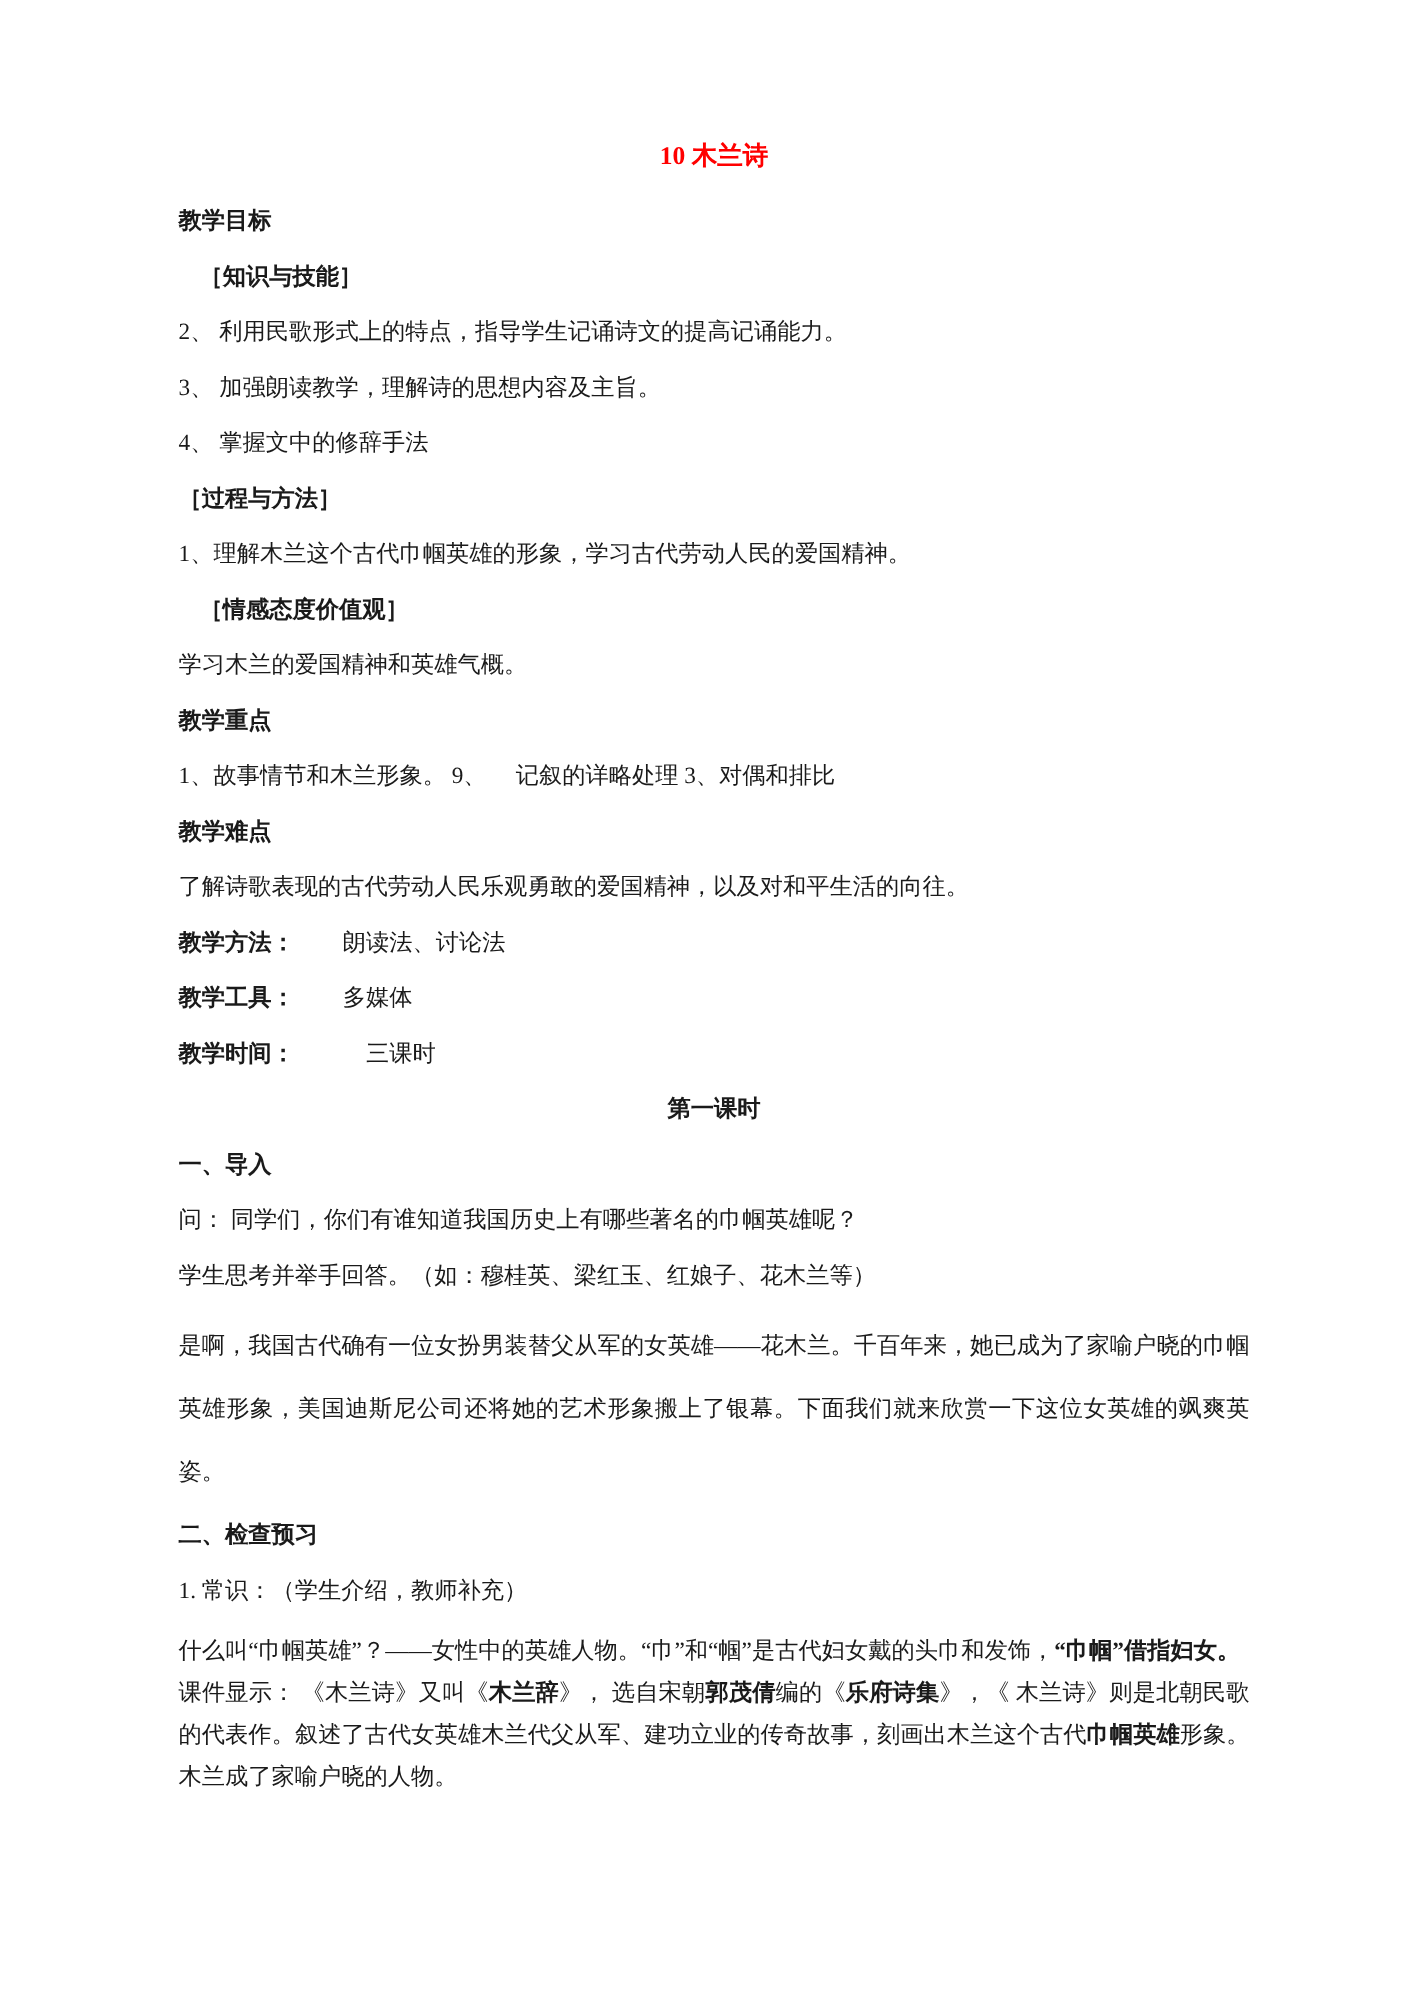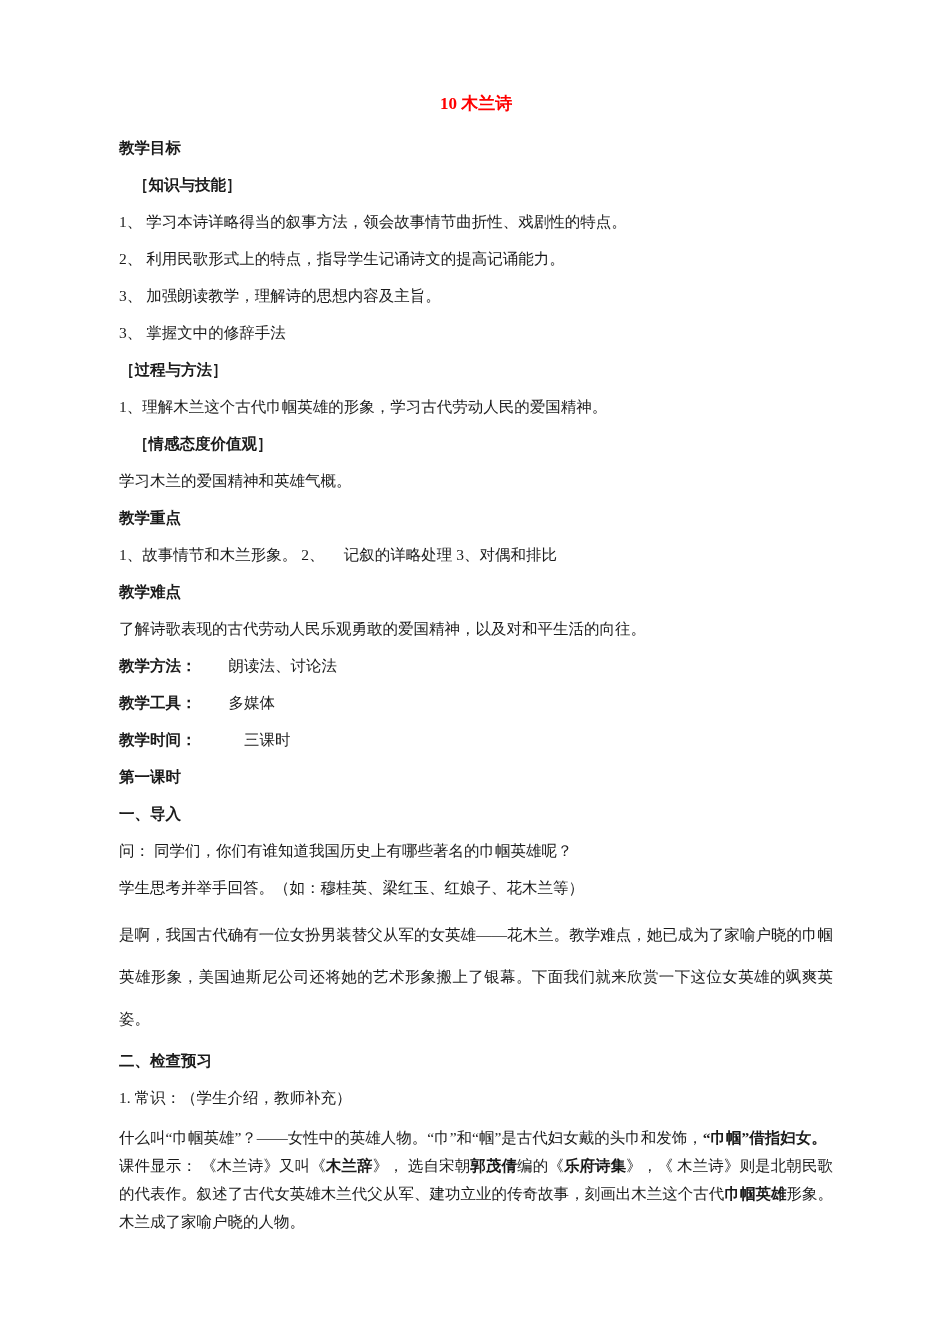--- a/index.html
+++ b/index.html
@@ -26,21 +26,21 @@
     font-weight: bold;
     margin: 0 0 22px 0;
   }
   p {
     margin: 0 0 15px 0;
     line-height: 22px;
     text-align: justify;
   }
   .b { font-weight: bold; }
   .ind1 { padding-left: 14px; }
-  .center { text-align: left; }
+  .center { text-align: center; font-family: Liberation Mono, monospace; }
   .loose {
     line-height: 42px;
     margin-bottom: 10px;
   }
   .tight {
     line-height: 28px;
     margin-bottom: 0;
   }
   .label { font-weight: bold; }
   .value { font-weight: normal; padding-left: 32px; }
@@ -49,53 +49,52 @@
 <body>
 
 <div class="page">
 
   <h1 class="doc-title">10 木兰诗</h1>
 
   <p class="b">教学目标</p>
 
   <p class="b ind1">［知识与技能］</p>
 
-  <p>1、 学习本诗详略得当的叙事方法，领会故事情节曲折性、戏剧性的特点。</p>
   <p>2、 利用民歌形式上的特点，指导学生记诵诗文的提高记诵能力。</p>
   <p>3、 加强朗读教学，理解诗的思想内容及主旨。</p>
-  <p>3、 掌握文中的修辞手法</p>
+  <p>4、 掌握文中的修辞手法</p>
 
   <p class="b">［过程与方法］</p>
 
   <p>1、理解木兰这个古代巾帼英雄的形象，学习古代劳动人民的爱国精神。</p>
 
   <p class="b ind1">［情感态度价值观］</p>
 
   <p>学习木兰的爱国精神和英雄气概。</p>
 
   <p class="b">教学重点</p>
-  <p>1、故事情节和木兰形象。 2、　 记叙的详略处理 3、对偶和排比</p>
+  <p>1、故事情节和木兰形象。 9、　 记叙的详略处理 3、对偶和排比</p>
 
   <p class="b">教学难点</p>
   <p>了解诗歌表现的古代劳动人民乐观勇敢的爱国精神，以及对和平生活的向往。</p>
 
   <p><span class="label">教学方法：</span><span class="value">朗读法、讨论法</span></p>
 
   <p><span class="label">教学工具：</span><span class="value">多媒体</span></p>
 
   <p><span class="label">教学时间：</span><span class="value">　三课时</span></p>
 
   <p class="b center">第一课时</p>
 
   <p class="b">一、导入</p>
 
   <p>问： 同学们，你们有谁知道我国历史上有哪些著名的巾帼英雄呢？</p>
   <p>学生思考并举手回答。（如：穆桂英、梁红玉、红娘子、花木兰等）</p>
 
-  <p class="loose">是啊，我国古代确有一位女扮男装替父从军的女英雄——花木兰。教学难点，她已成为了家喻户晓的巾帼英雄形象，美国迪斯尼公司还将她的艺术形象搬上了银幕。下面我们就来欣赏一下这位女英雄的飒爽英姿。</p>
+  <p class="loose">是啊，我国古代确有一位女扮男装替父从军的女英雄——花木兰。千百年来，她已成为了家喻户晓的巾帼英雄形象，美国迪斯尼公司还将她的艺术形象搬上了银幕。下面我们就来欣赏一下这位女英雄的飒爽英姿。</p>
 
   <p class="b">二、检查预习</p>
 
   <p>1. 常识：（学生介绍，教师补充）</p>
 
   <p class="tight"><span>什么叫“巾帼英雄”？——女性中的英雄人物。“巾”和“帼”是古代妇女戴的头巾和发饰，</span><span class="b">“巾帼”借指妇女。</span></p>
 
   <p class="tight"><span>课件显示： 《木兰诗》又叫《</span><span class="b">木兰辞</span><span>》， 选自宋朝</span><span class="b">郭茂倩</span><span>编的《</span><span class="b">乐府诗集</span><span>》，《 木兰诗》则是北朝民歌的代表作。叙述了古代女英雄木兰代父从军、建功立业的传奇故事，刻画出木兰这个古代</span><span class="b">巾帼英雄</span><span>形象。木兰成了家喻户晓的人物。</span></p>
 
 </div>

